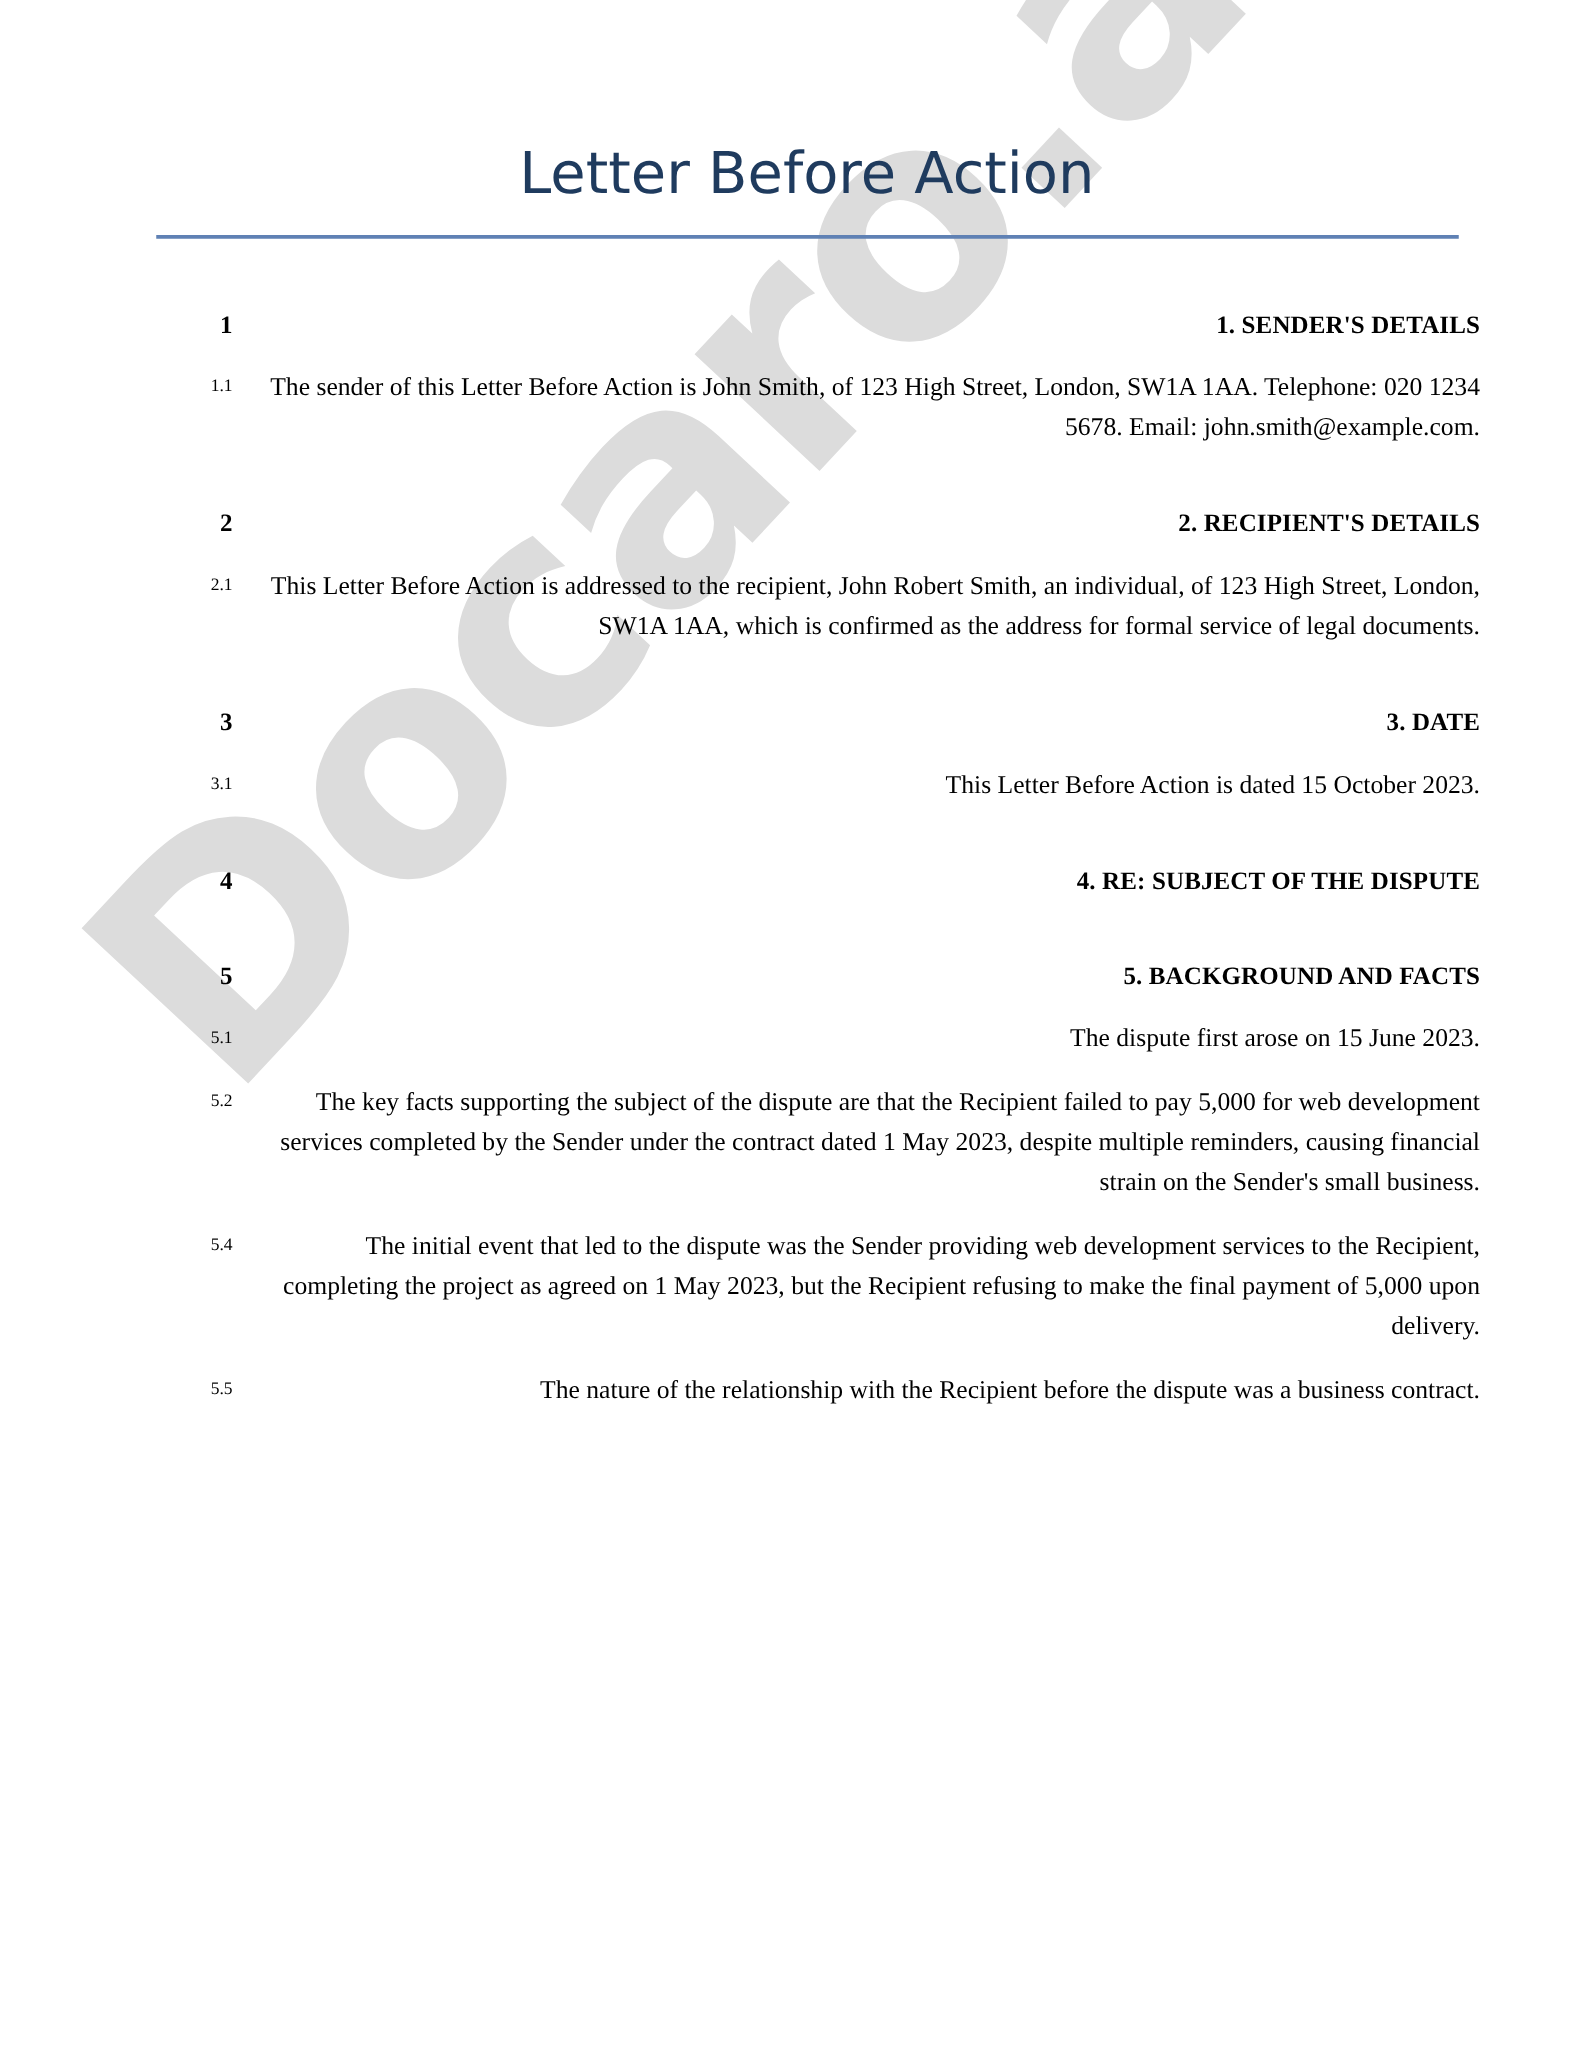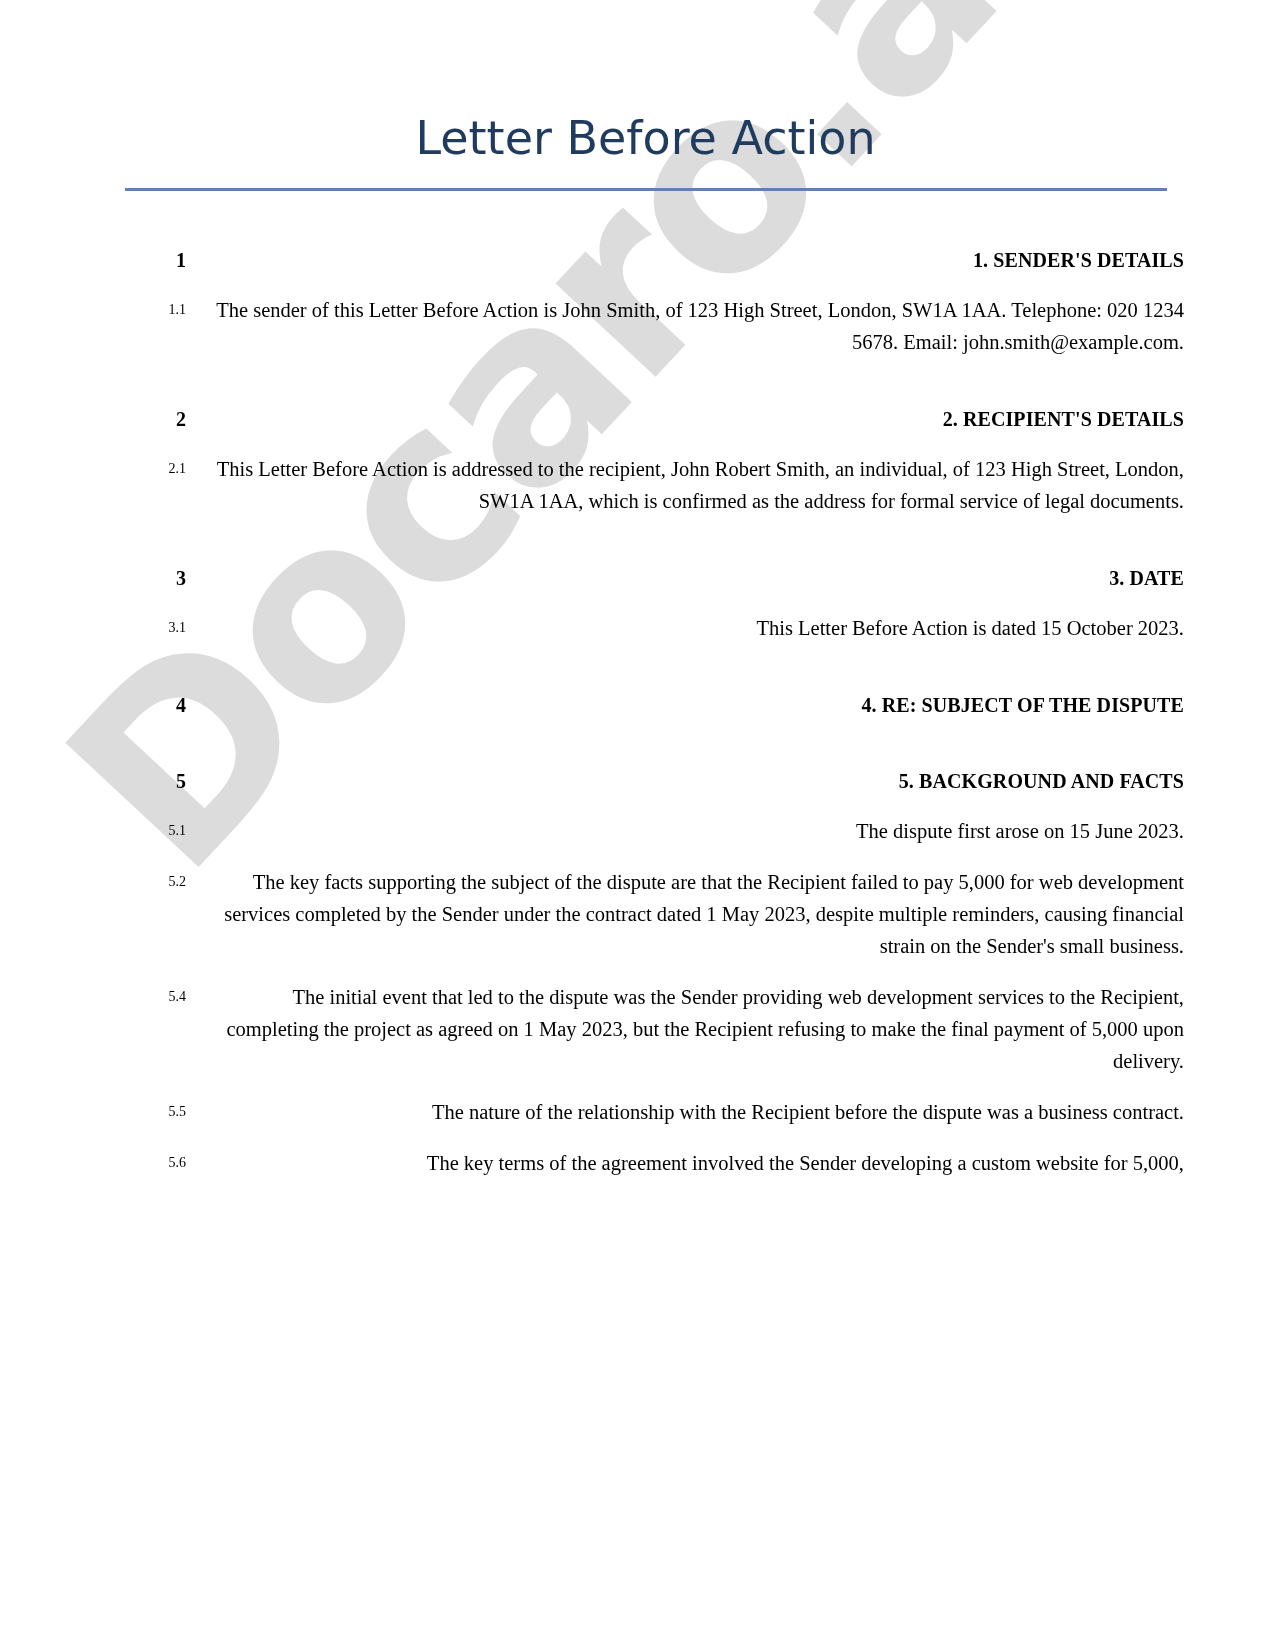--- a/index.html
+++ b/index.html
@@ -190,20 +190,16 @@
           <div class="text-col">The key facts supporting the subject of the dispute are that the Recipient failed to pay 5,000 for web development services completed by the Sender under the contract dated 1 May 2023, despite multiple reminders, causing financial strain on the Sender's small business.</div>
         </div>
         <div class="clause-row sub-row">
           <div class="num-col">5.4</div>
           <div class="text-col">The initial event that led to the dispute was the Sender providing web development services to the Recipient, completing the project as agreed on 1 May 2023, but the Recipient refusing to make the final payment of 5,000 upon delivery.</div>
         </div>
         <div class="clause-row sub-row">
           <div class="num-col">5.5</div>
           <div class="text-col">The nature of the relationship with the Recipient before the dispute was a business contract.</div>
         </div>
-        <div class="clause-row sub-row">
-          <div class="num-col">5.6</div>
-          <div class="text-col">The key terms of the agreement involved the Sender developing a custom website for 5,000,</div>
-        </div>
       </div>
 
   </div>
 </div>
 
 </body></html>

